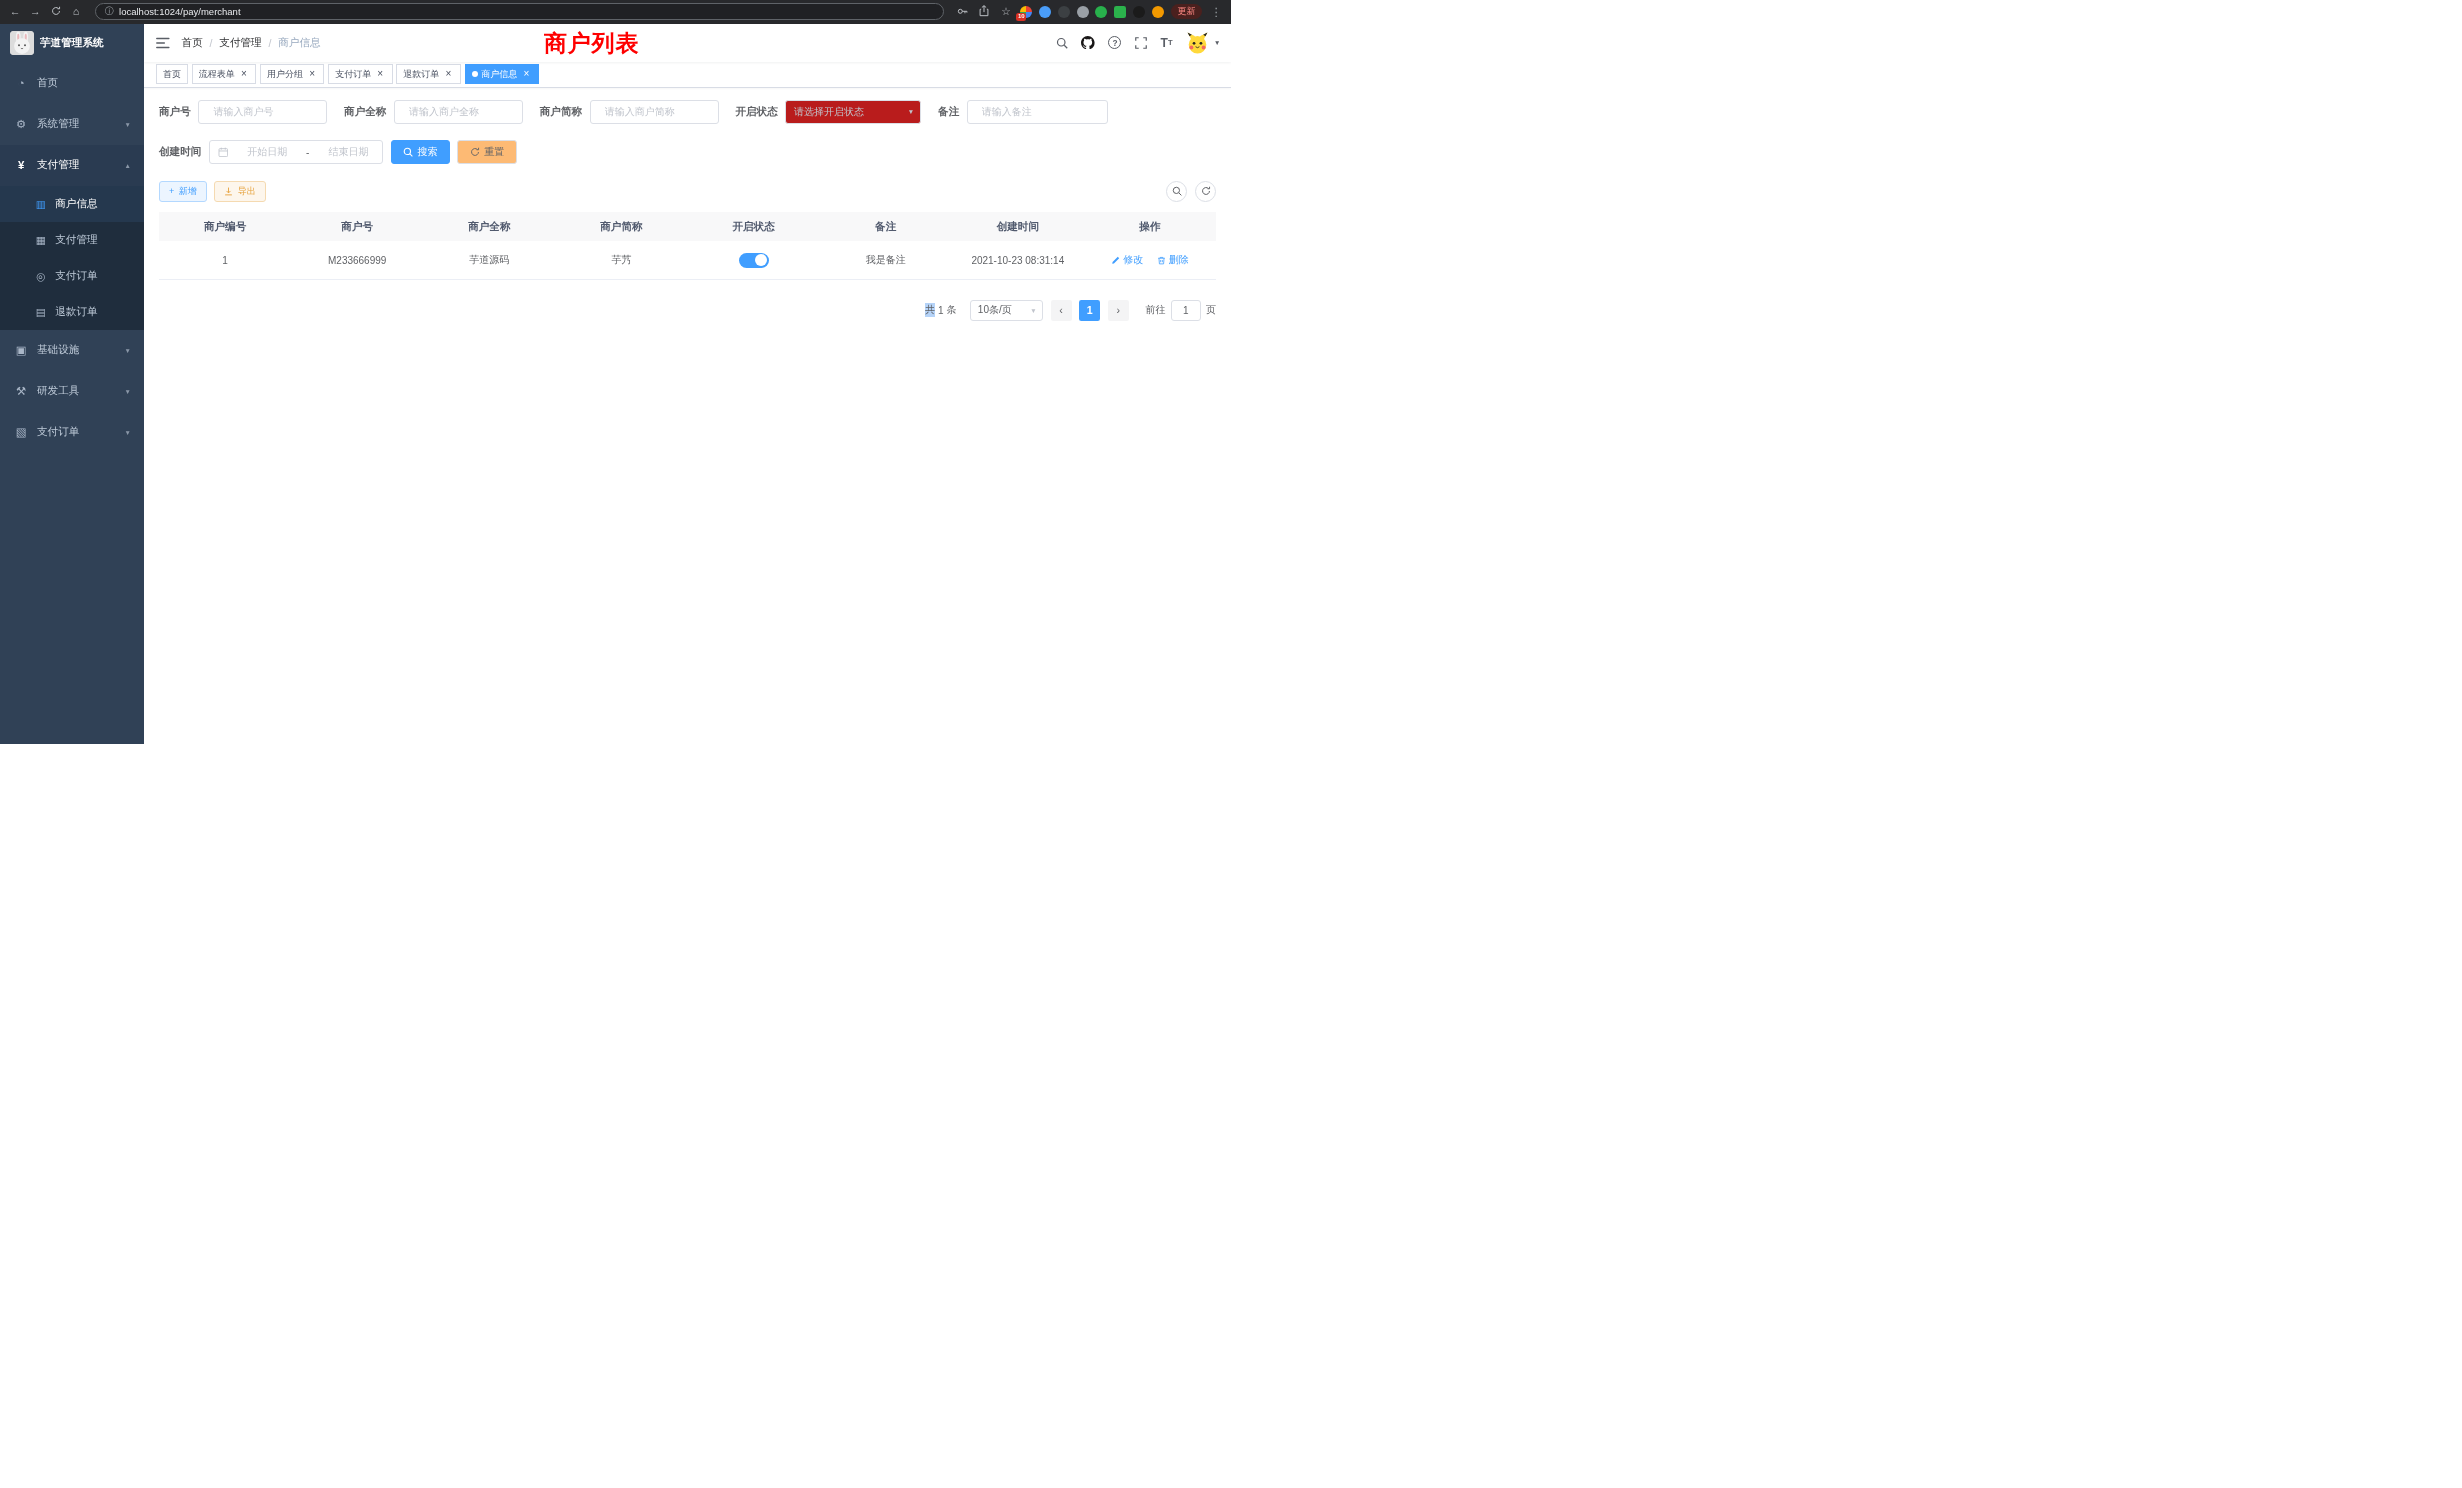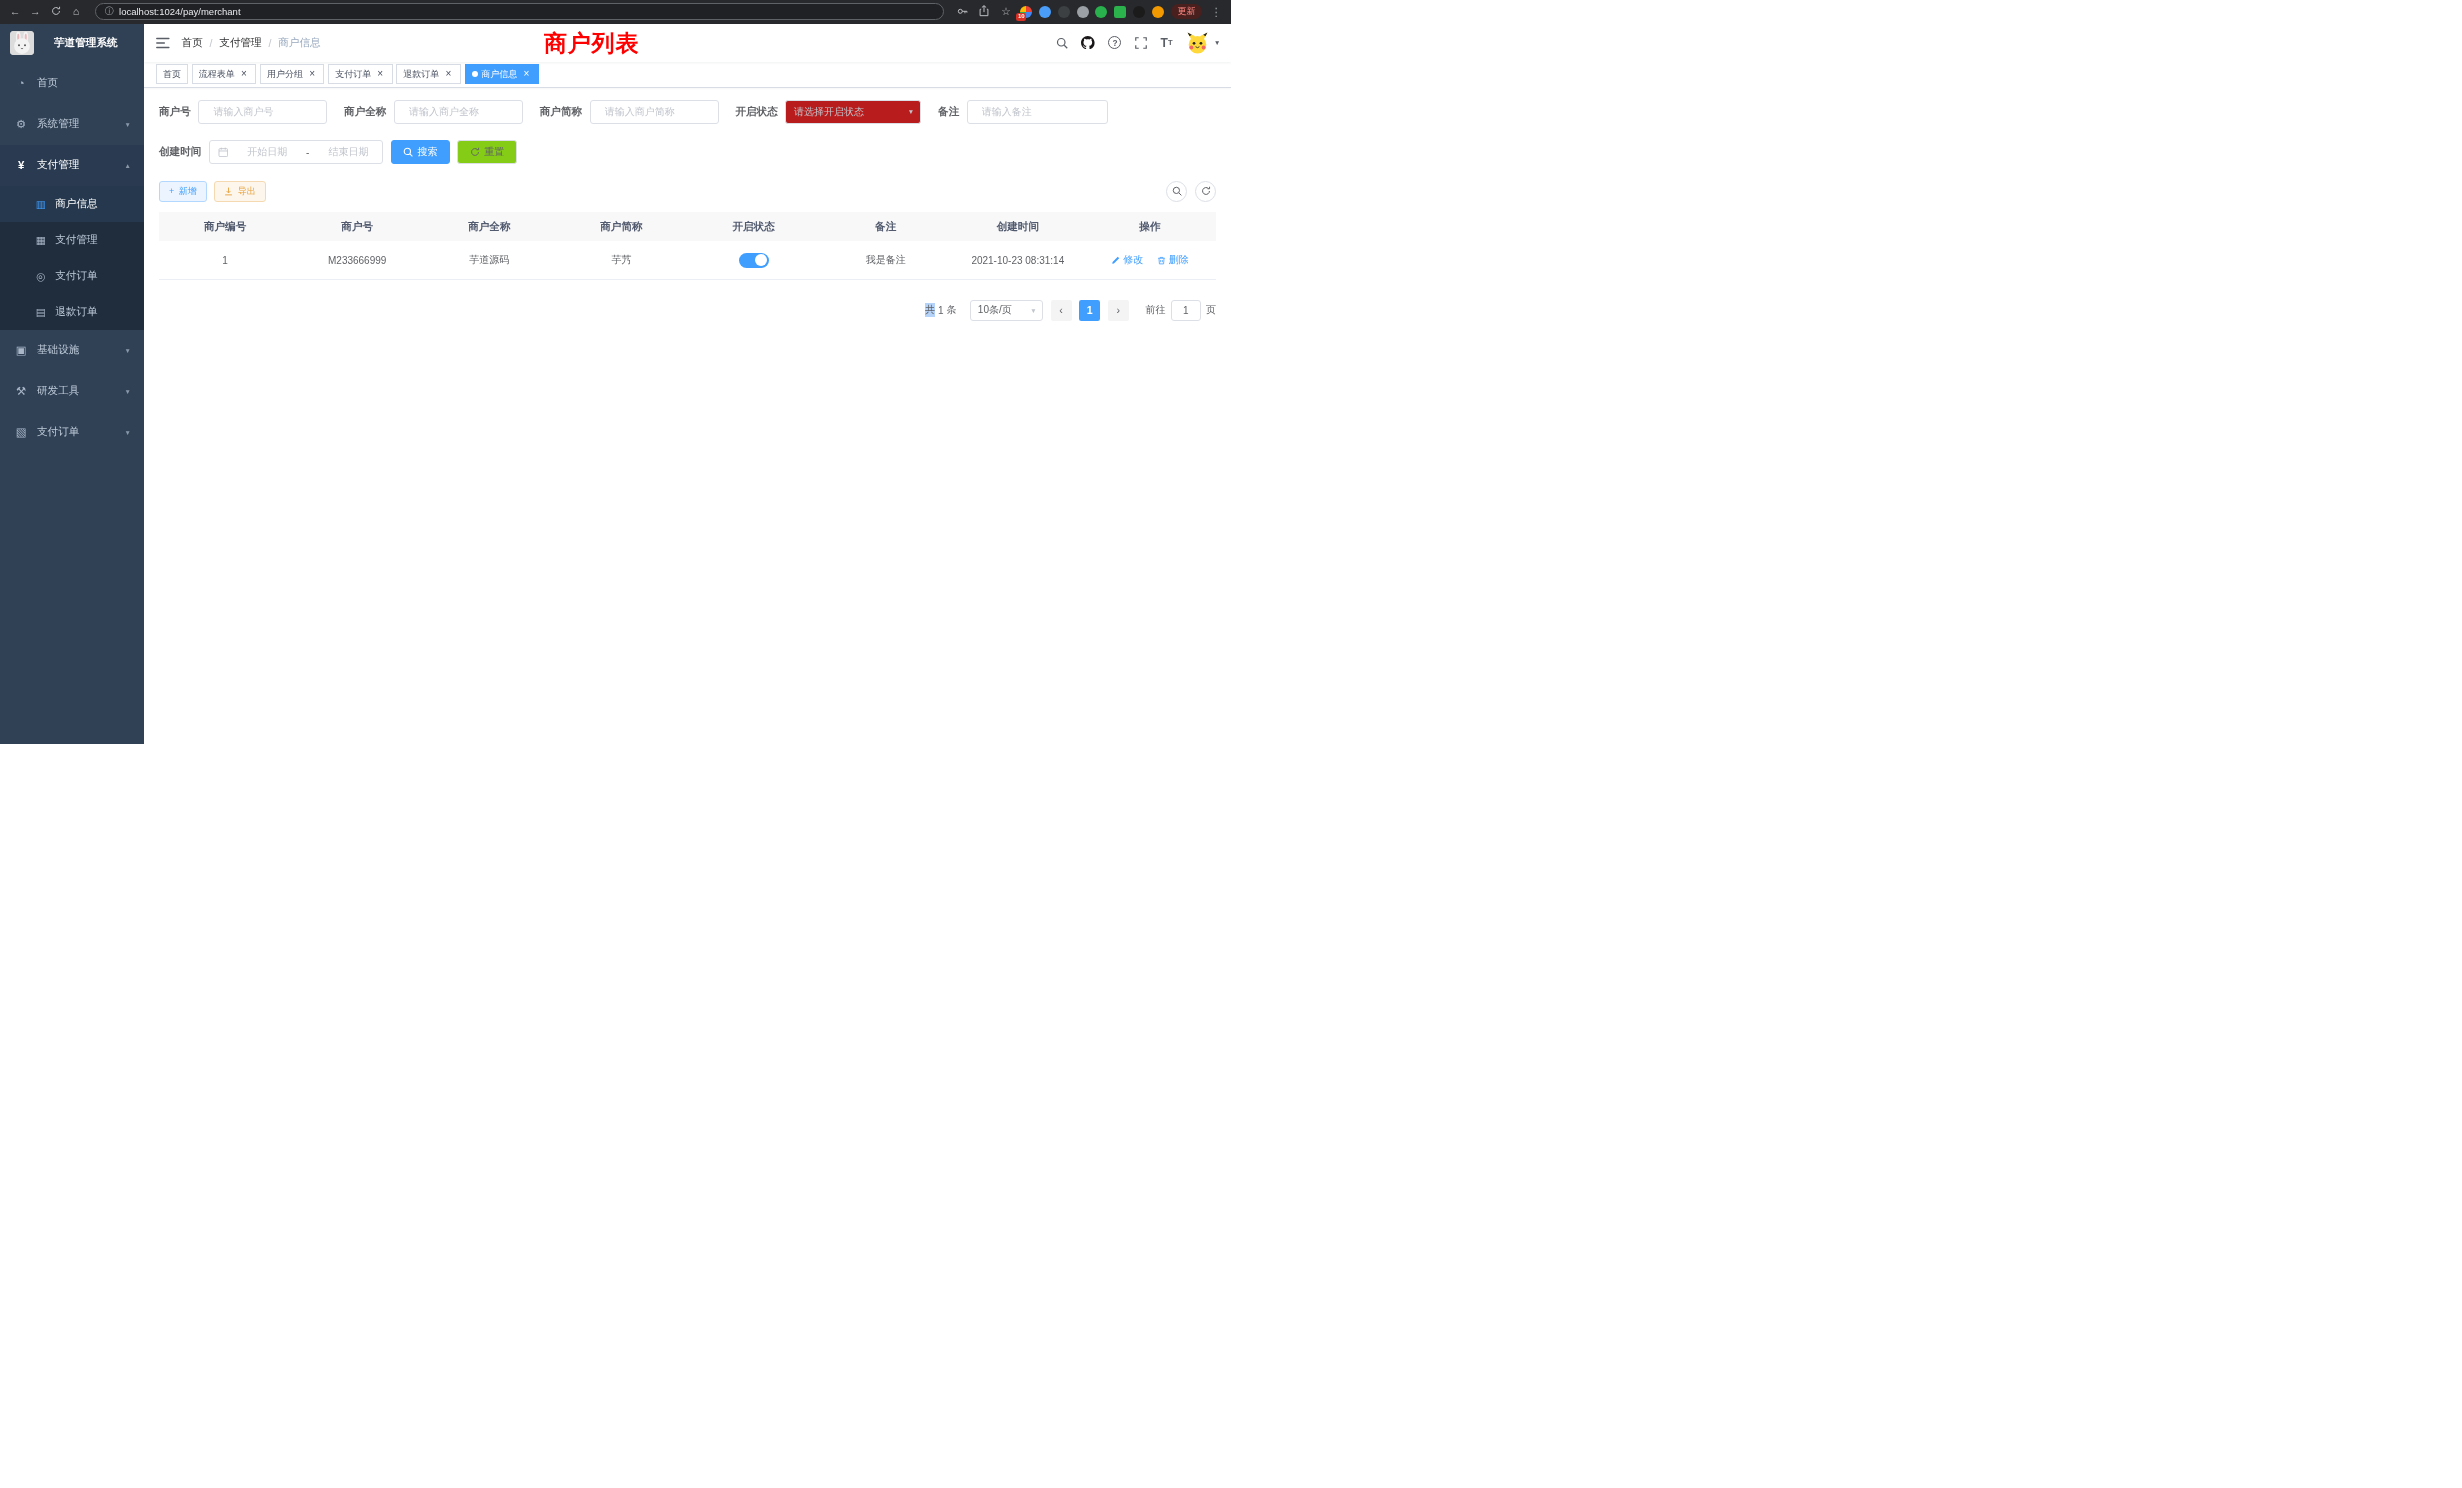--- a/index.html
+++ b/index.html
@@ -17,21 +17,21 @@
   .chrome-right{display:flex;align-items:center;gap:6.8px}
   .ext{width:12px;height:12px;border-radius:50%;position:relative;flex:none;cursor:pointer}
   .ext.sq{border-radius:2.3px}
   .ext .badge{position:absolute;left:-3.8px;bottom:-3px;background:#d93025;color:#fff;font-size:6px;line-height:7.6px;padding:0 1.5px;border-radius:2.3px;font-weight:bold}
   .update-pill{height:15px;display:flex;align-items:center;padding:0 6.8px;border-radius:7.6px;background:#4a201e;color:#ff8983;font-size:9px;cursor:pointer;white-space:nowrap}
   .kebab{color:#9aa0a6;font-size:11.4px;cursor:pointer;padding:0 1.5px}
 
   
   .main{display:flex;height:721px}
   .sidebar{width:144px;background:#304156;flex:none;color:#bfcbd9;display:flex;flex-direction:column}
-  .logo{height:39px;display:flex;align-items:center;gap:20px;padding:0 10px;cursor:pointer}
+  .logo{height:39px;display:flex;align-items:center;gap:6px;padding:0 10px;cursor:pointer}
   .logo-avatar{width:24px;height:24px;border-radius:3.8px;background:#cfcfcf;overflow:hidden;flex:none}
   .logo-title{color:#fff;font-size:10.6px;font-weight:bold;white-space:nowrap}
   .menu-item{height:41px;display:flex;align-items:center;gap:9px;padding:0 14.4px;font-size:10.6px;cursor:pointer}
   .mi-ic{width:13.6px;text-align:center;font-size:11.4px;color:#aab7c8;flex:none}
   .chev{margin-left:auto;font-size:7.6px;color:#8a97a8}
   .menu-item.open{background:#2a3b51}
   .sub-item{height:36px;display:flex;align-items:center;gap:7.6px;padding:0 14.4px 0 34px;font-size:10.6px;background:#1f2d3d;cursor:pointer}
   .sub-item .mi-ic{font-size:10.6px}
   .sub-item.active{background:#25384e;color:#fff}
   .sub-item.active .mi-ic{color:#409EFF}
@@ -67,21 +67,21 @@
   .form-item{display:flex;align-items:center;margin-right:16.7px}
   .form-item label{font-size:10.6px;font-weight:700;color:#606266;margin-right:7.6px;white-space:nowrap}
   input.el{width:129px;height:24px;border:0.8px solid #dcdfe6;border-radius:3px;padding:0 14px;font-size:10px;color:#606266;outline:none;font-family:inherit}
   input.el::placeholder{color:#c0c4cc}
   .el-select{width:136px;height:24px;border:0.8px solid #dcdfe6;border-radius:3px;display:flex;align-items:center;justify-content:space-between;padding:0 7.6px;font-size:10px;color:#c0c4cc;cursor:pointer;background:#b91c1c}
   .sel-caret{color:#c0c4cc;font-size:7.6px}
   .date-range{width:174px;height:24px;border:0.8px solid #dcdfe6;border-radius:3px;display:flex;align-items:center;padding:0 7.6px;gap:13px;font-size:10px;color:#c0c4cc;cursor:pointer;background:#fff}
   .date-range .ph{flex:1;text-align:center}
   .date-range .dsep{color:#606266}
 
-  .btn{display:inline-flex;align-items:center;gap:4.5px;height:24px;padding:0 11.4px;border-radius:3px;font-size:10px;cursor:pointer;border:0.8px solid transparent;background:#84cc16;font-family:inherit;white-space:nowrap}
+  .btn{display:inline-flex;align-items:center;gap:4.5px;height:24px;padding:0 11.4px;border-radius:3px;font-size:10px;cursor:pointer;border:0.8px solid transparent;background:#fdba74;font-family:inherit;white-space:nowrap}
   .btn.primary{background:#409EFF;color:#fff;border-color:#409EFF;margin-left:7.6px}
   .btn.default{border-color:#dcdfe6;color:#606266;margin-left:7.6px}
   .btn.mini{height:21px;padding:0 9px;font-size:9px}
   .btn.primary-plain{color:#409EFF;background:#ecf5ff;border-color:#b3d8ff}
   .btn.warning-plain{color:#e6a23c;background:#fdf6ec;border-color:#f5dab1;margin-left:7.6px}
 
   .toolbar{display:flex;align-items:center;margin-bottom:10.6px}
   .toolbar-right{margin-left:auto;display:flex;gap:7.6px}
   .circle-btn{width:21px;height:21px;border-radius:50%;border:0.8px solid #dcdfe6;background:#fff;display:flex;align-items:center;justify-content:center;color:#606266;cursor:pointer}
 

